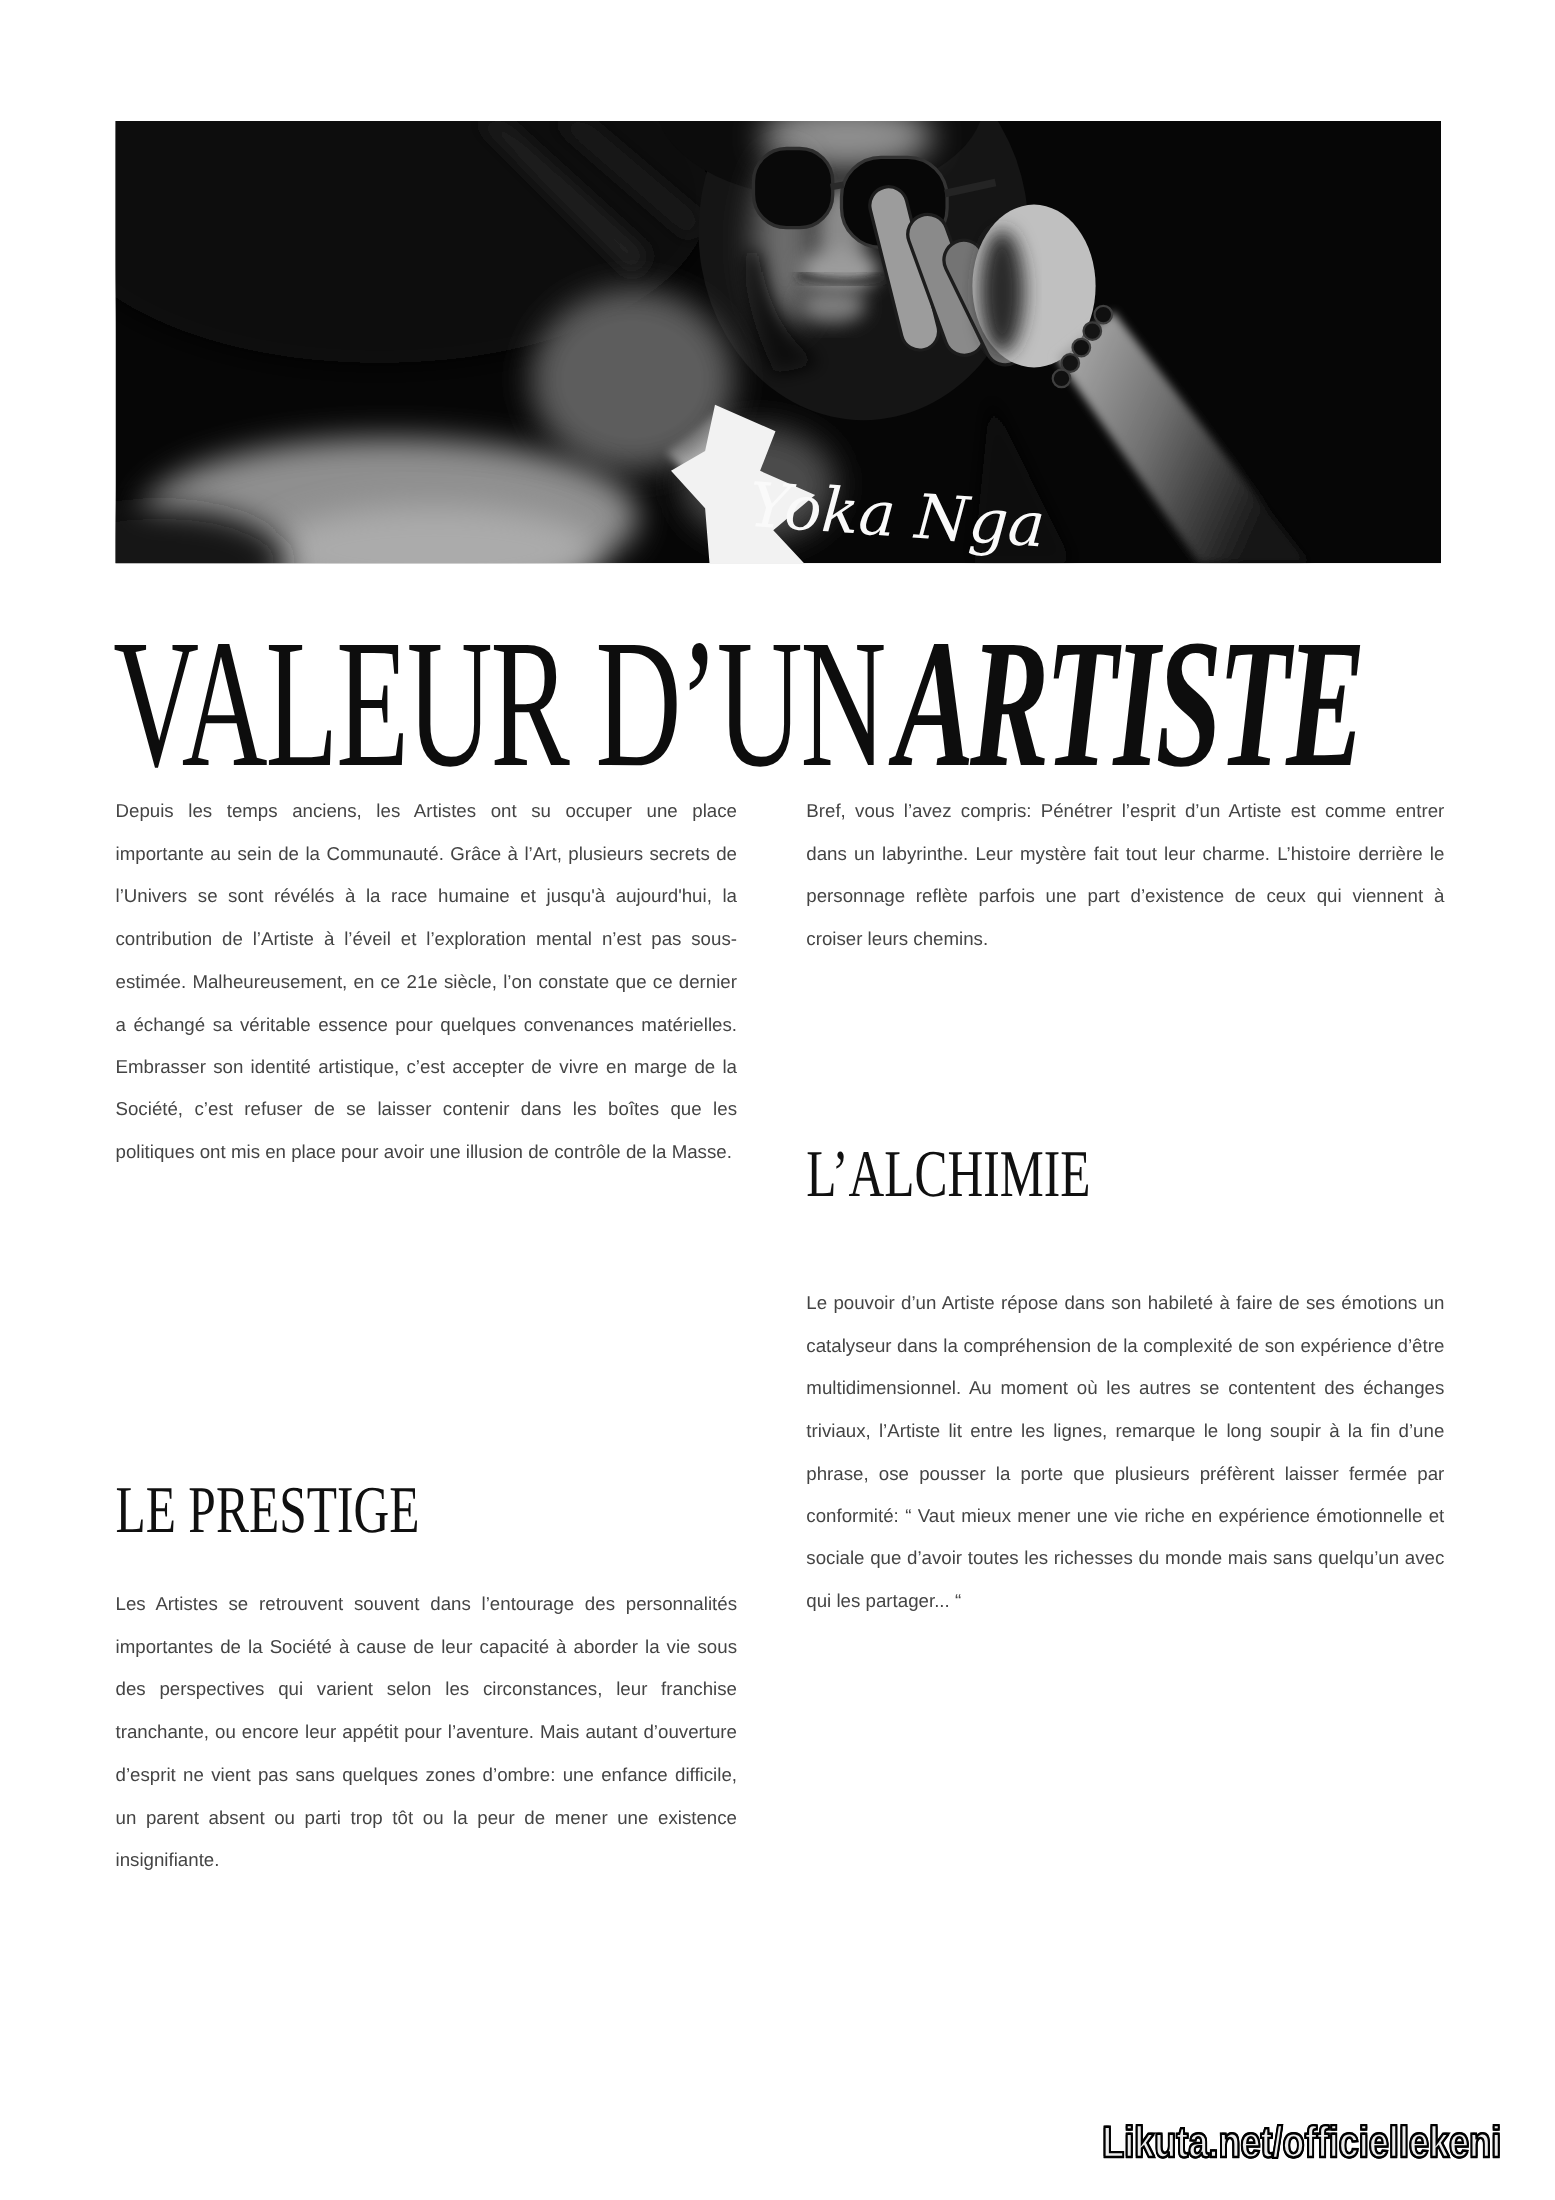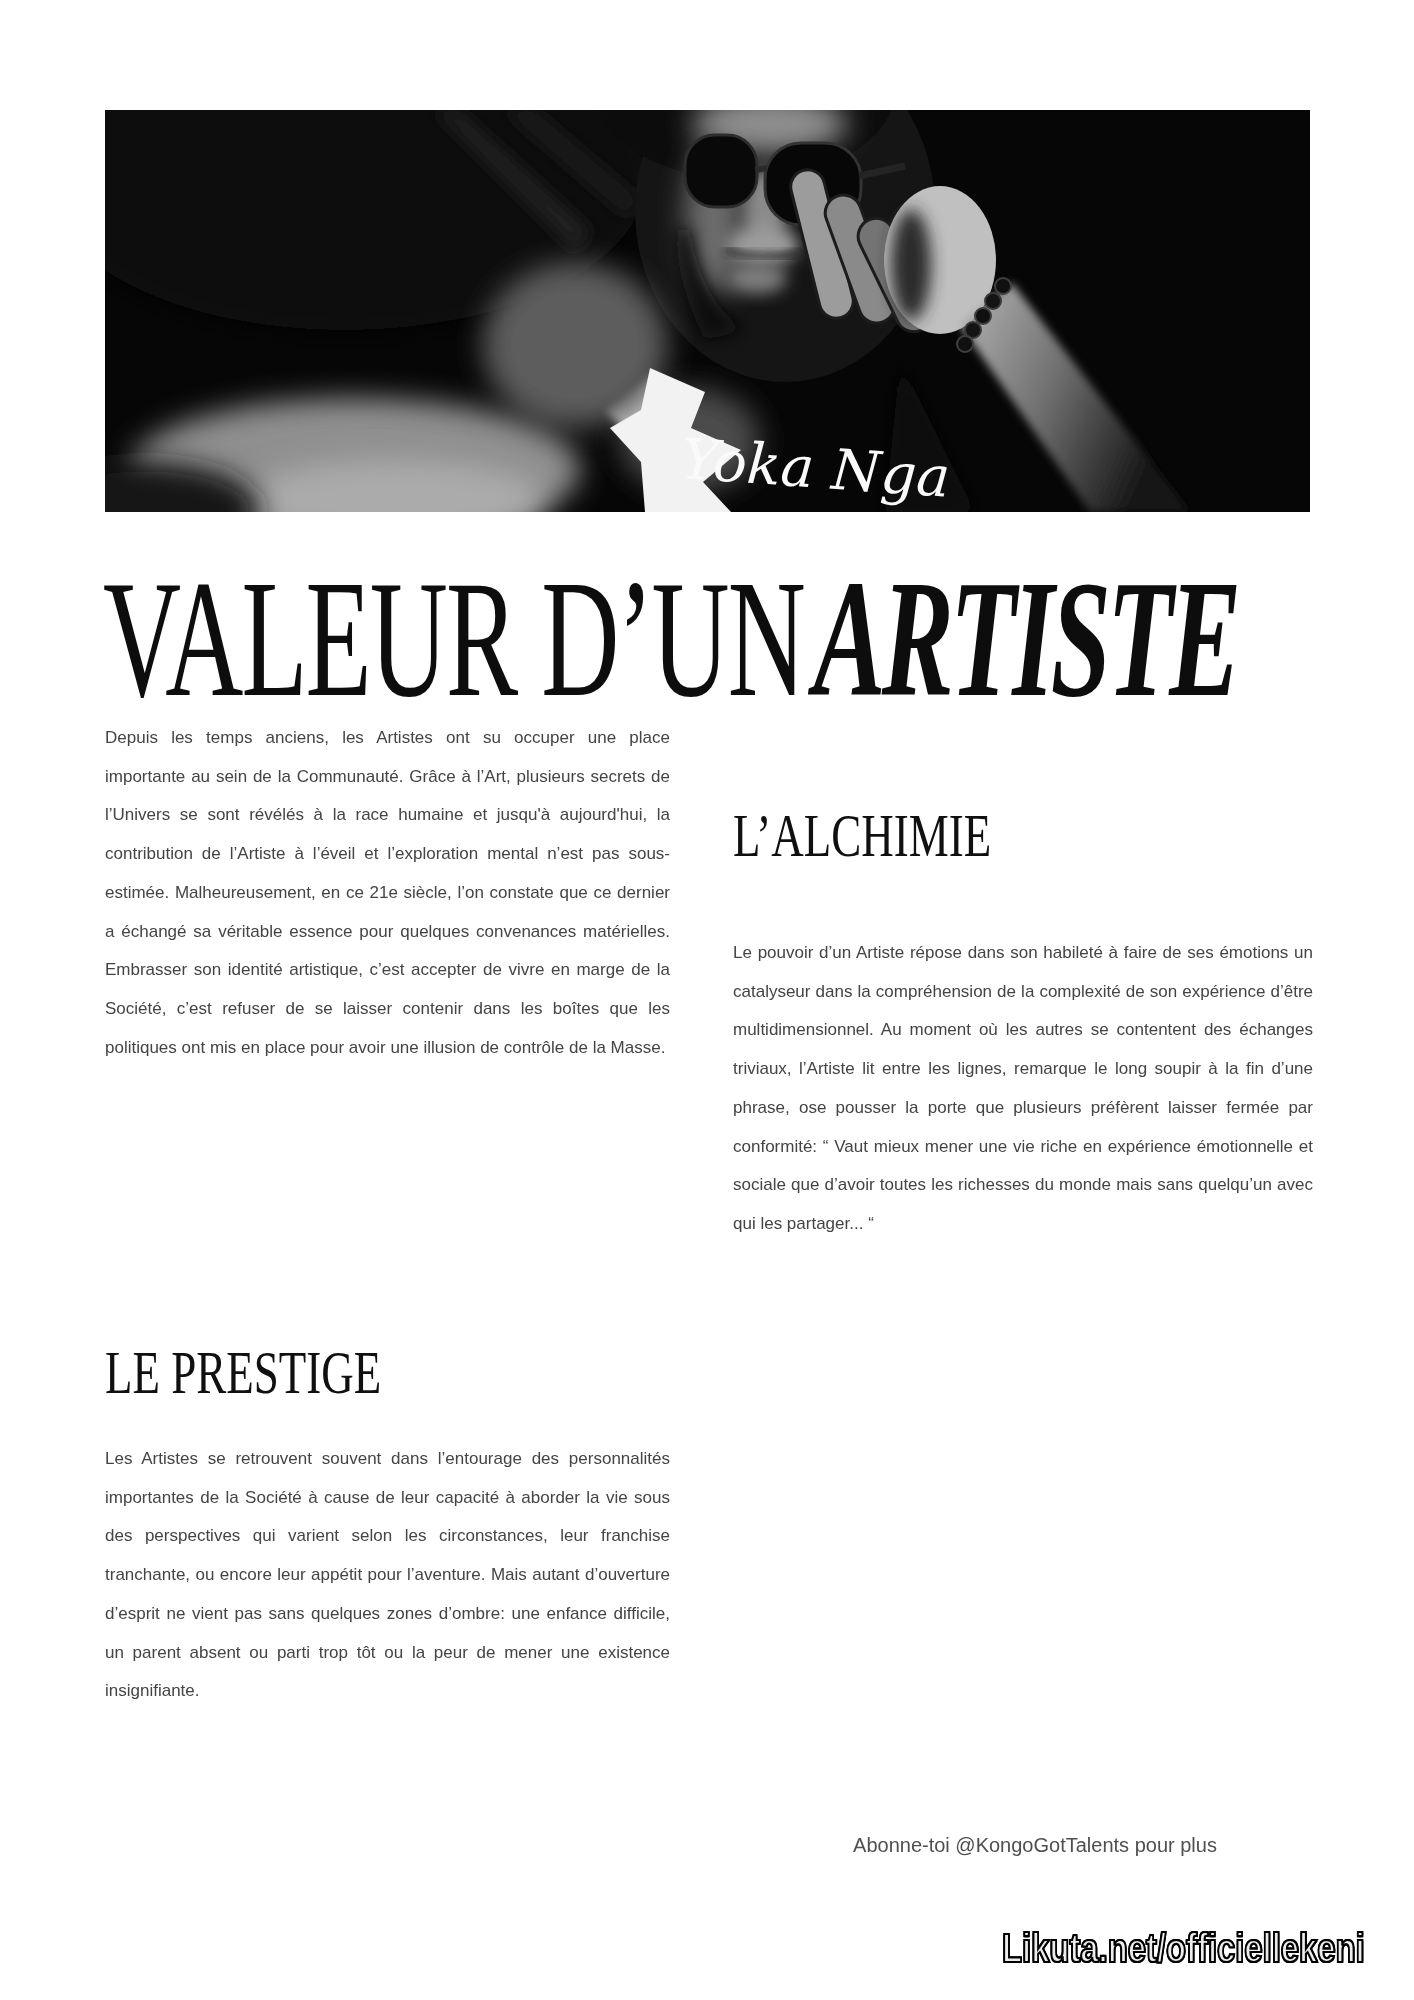--- a/index.html
+++ b/index.html
@@ -136,20 +136,20 @@
 
   <h1 class="title"><span class="t-reg">VALEUR D’UN</span><span class="t-ital">ARTISTE</span></h1>
 
   <section class="col col-left">
     <p class="intro">Depuis les temps anciens, les Artistes ont su occuper une place importante au sein de la Communauté. Grâce à l’Art, plusieurs secrets de l’Univers se sont révélés à la race humaine et jusqu'à aujourd'hui, la contribution de l’Artiste à l’éveil et l’exploration mental n’est pas sous-estimée. Malheureusement, en ce 21e siècle, l’on constate que ce dernier a échangé sa véritable essence pour quelques convenances matérielles. Embrasser son identité artistique, c’est accepter de vivre en marge de la Société, c’est refuser de se laisser contenir dans les boîtes que les politiques ont mis en place pour avoir une illusion de contrôle de la Masse.</p>
     <h2 class="sec prestige">LE PRESTIGE</h2>
     <p>Les Artistes se retrouvent souvent dans l’entourage des personnalités importantes de la Société à cause de leur capacité à aborder la vie sous des perspectives qui varient selon les circonstances, leur franchise tranchante, ou encore leur appétit pour l’aventure. Mais autant d’ouverture d’esprit ne vient pas sans quelques zones d’ombre: une enfance difficile, un parent absent ou parti trop tôt ou la peur de mener une existence insignifiante.</p>
   </section>
 
   <section class="col col-right">
+    <p class="intro">Bref, vous l’avez compris: Pénétrer l’esprit d’un Artiste est comme entrer dans un labyrinthe. Leur mystère fait tout leur charme. L’histoire derrière le personnage reflète parfois une part d’existence de ceux qui viennent à croiser leurs chemins.</p>
     <h2 class="sec alchimie">L’ALCHIMIE</h2>
     <p>Le pouvoir d’un Artiste répose dans son habileté à faire de ses émotions un catalyseur dans la compréhension de la complexité de son expérience d’être multidimensionnel. Au moment où les autres se contentent des échanges triviaux, l’Artiste lit entre les lignes, remarque le long soupir à la fin d’une phrase, ose pousser la porte que plusieurs préfèrent laisser fermée par conformité: “ Vaut mieux mener une vie riche en expérience émotionnelle et sociale que d’avoir toutes les richesses du monde mais sans quelqu’un avec qui les partager... “</p>
   </section>
 
-  <div class="subscribe">Abonne-toi @KongoGotTalents pour plus</div>
   <div class="watermark">Likuta.net/officiellekeni</div>
 
 </div>
 
 </body></html>

